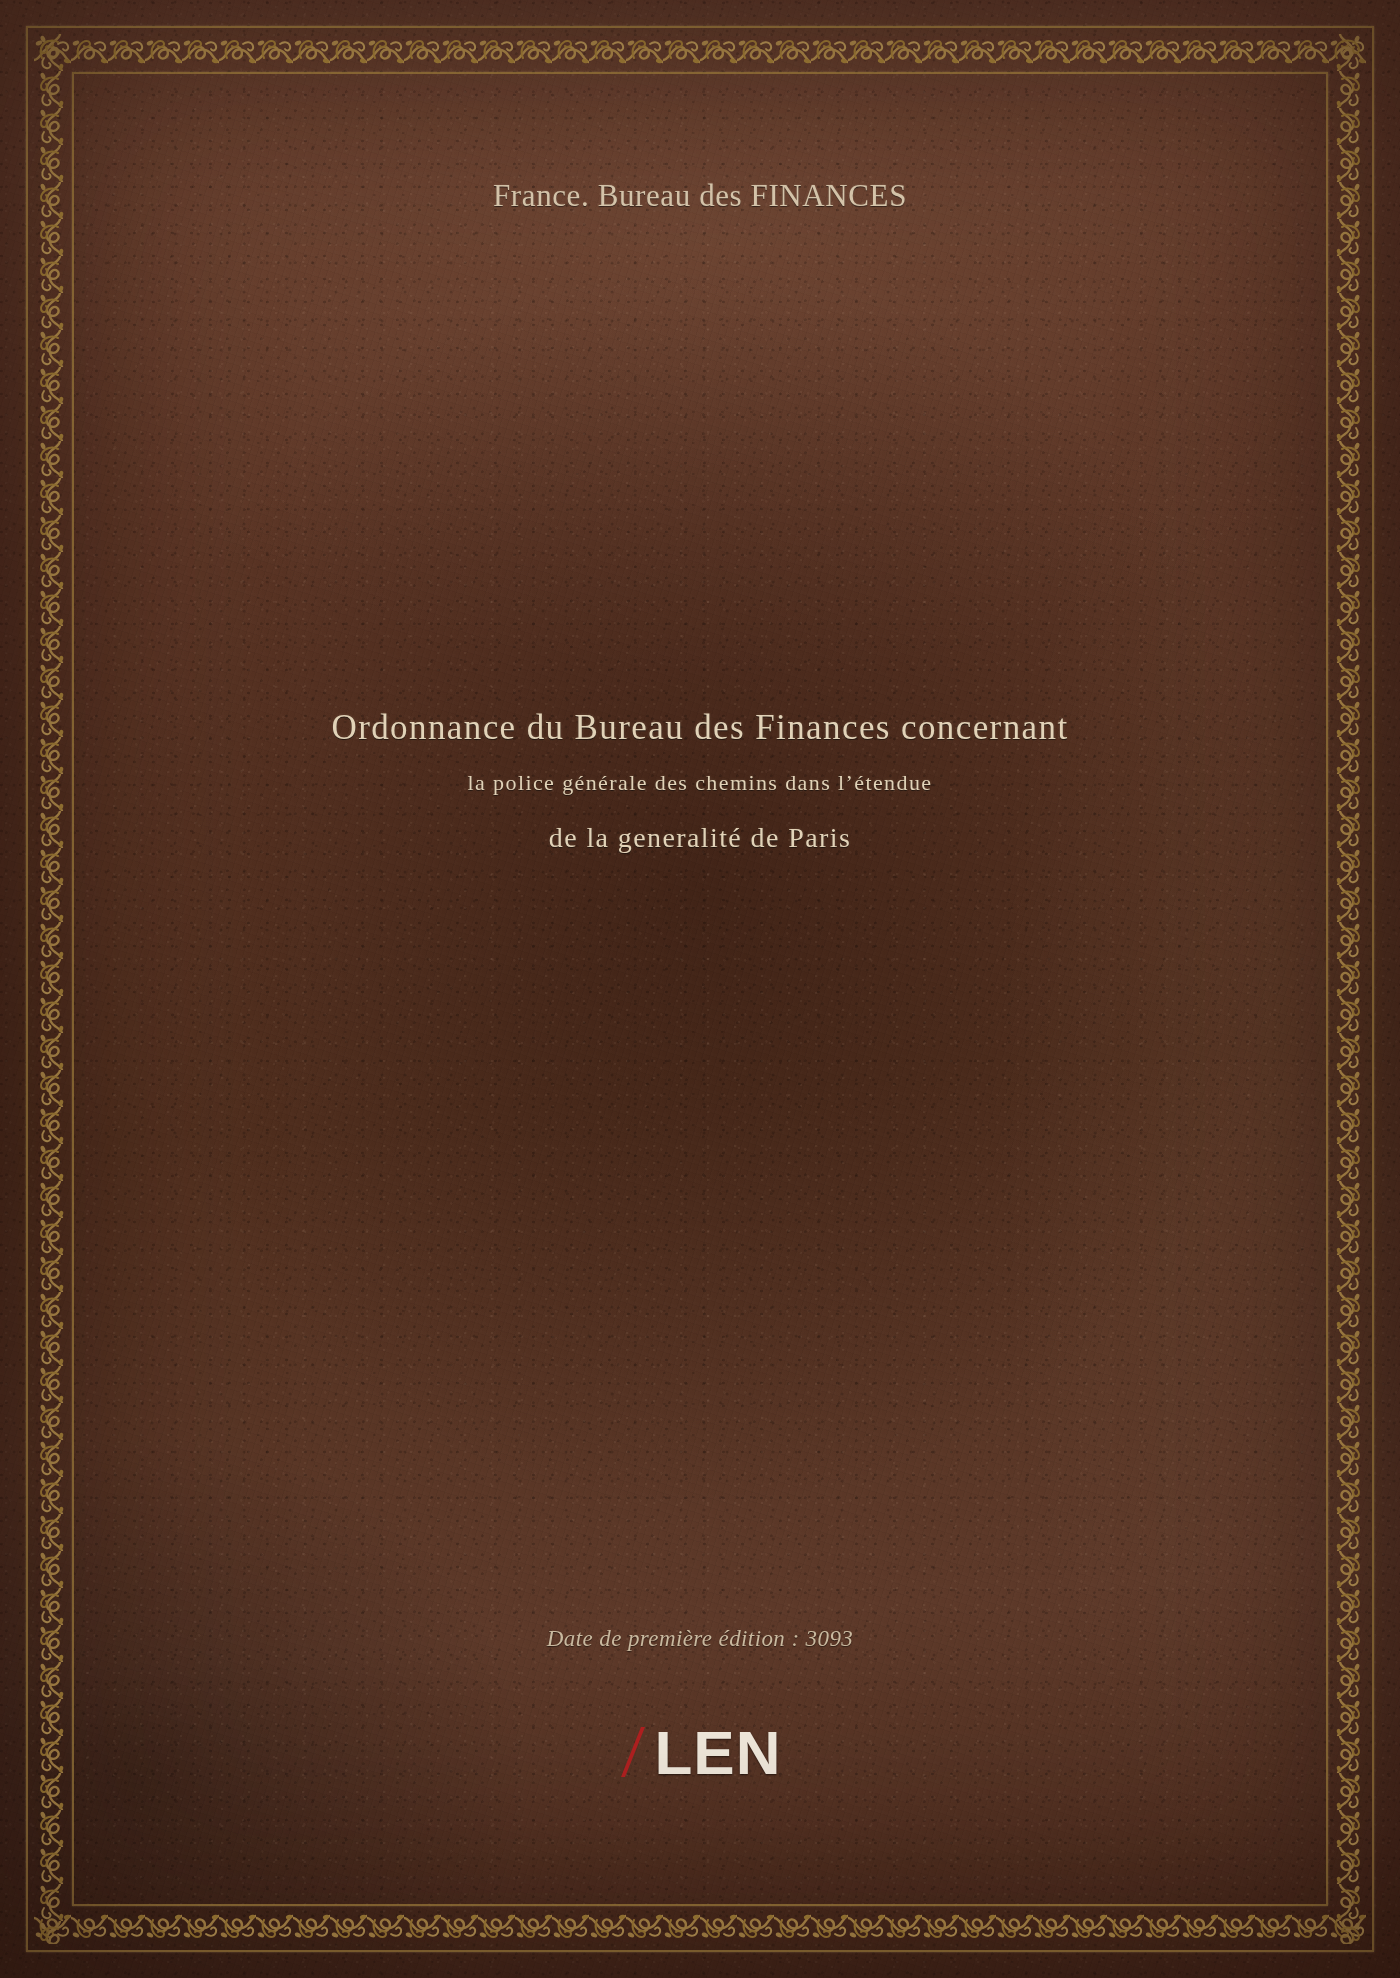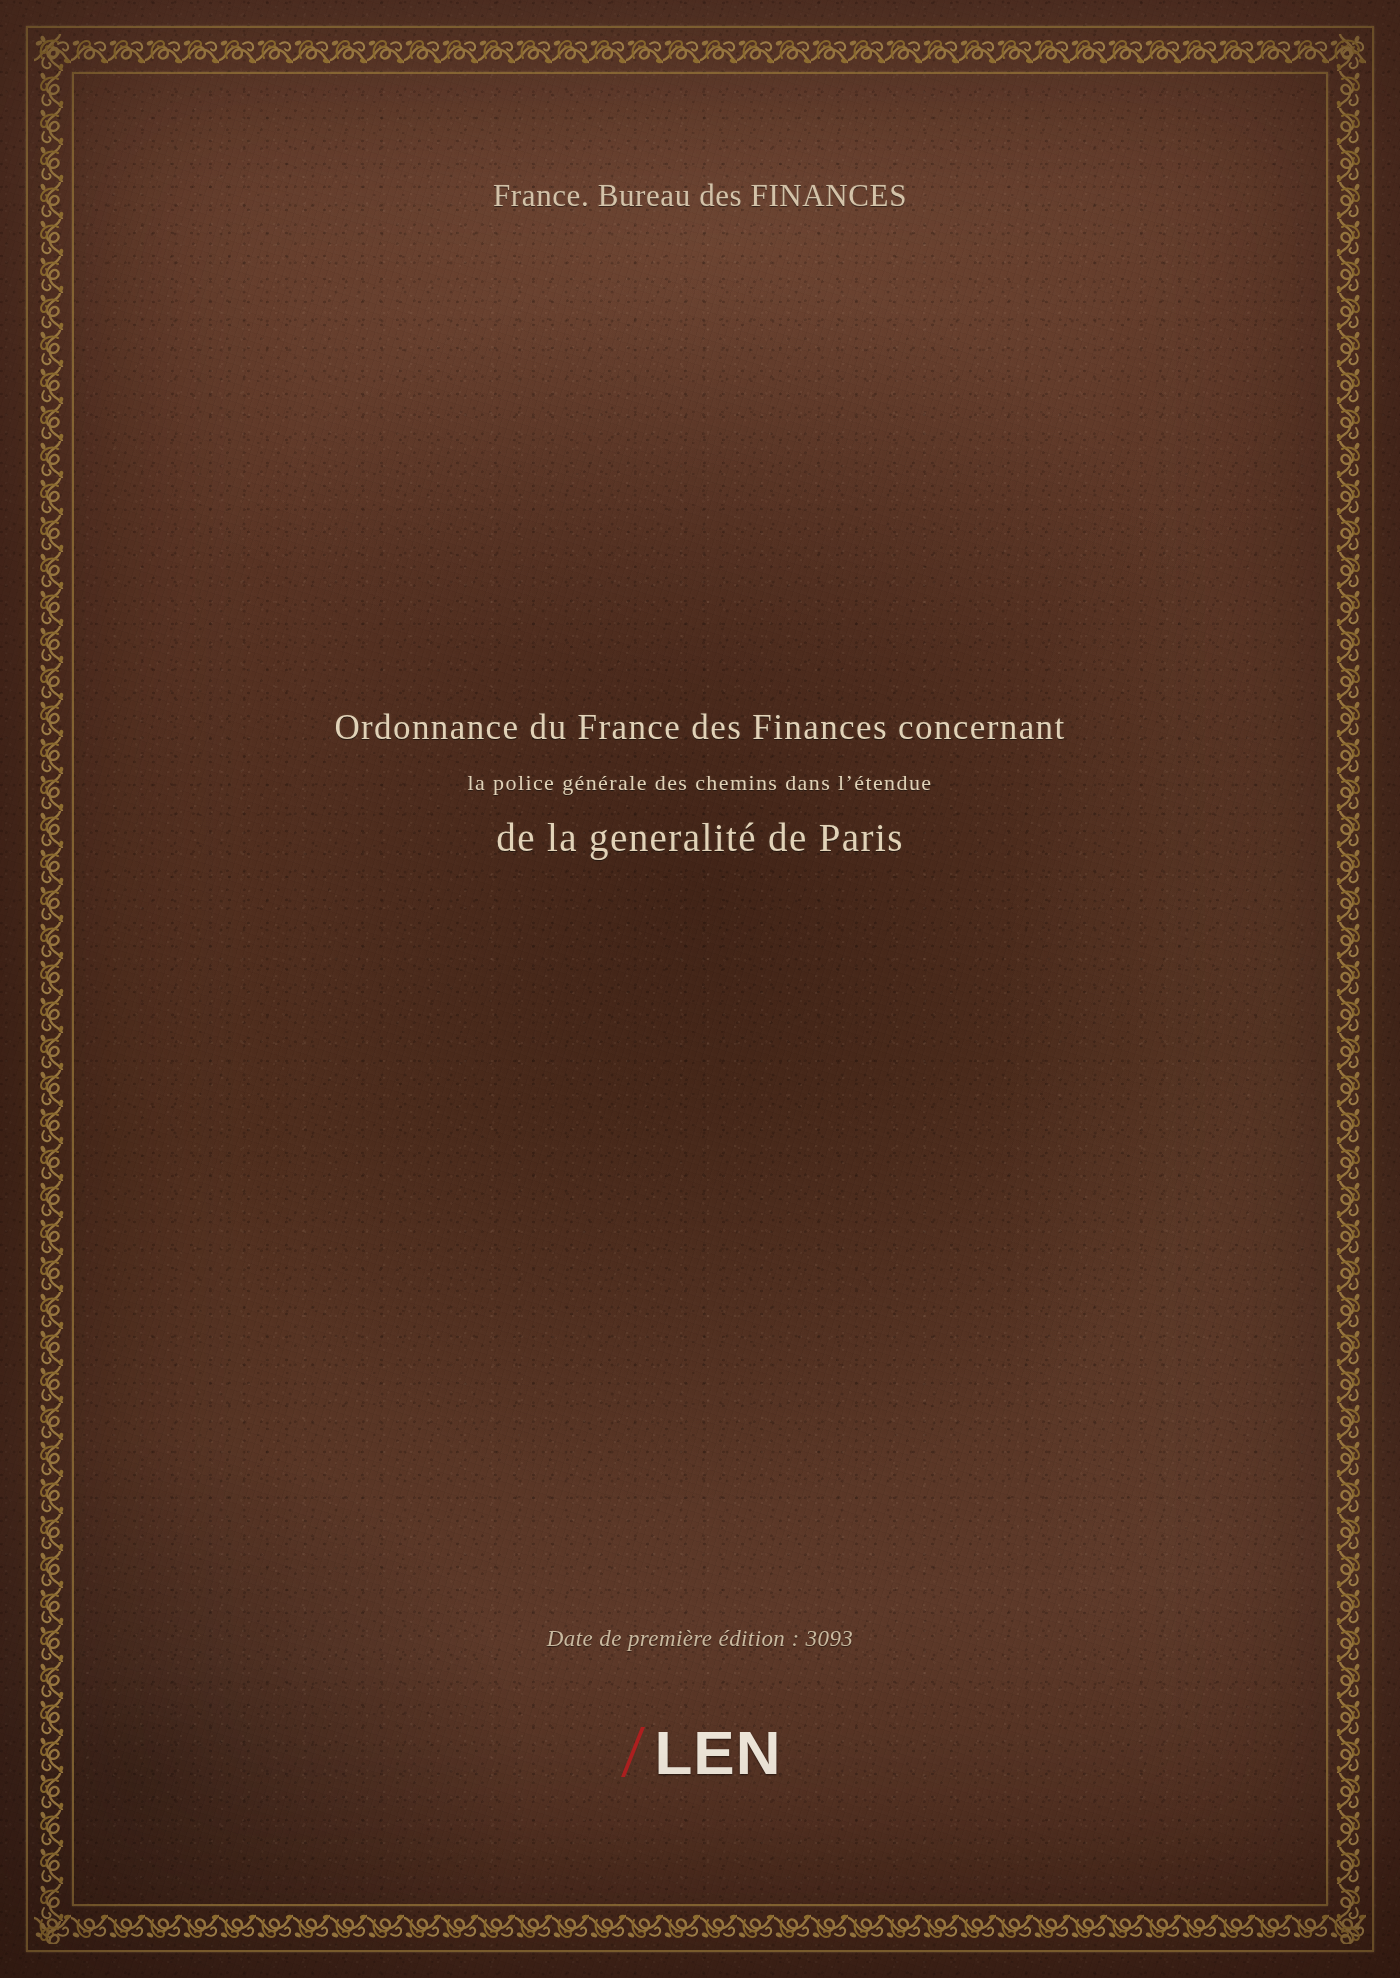--- a/index.html
+++ b/index.html
@@ -112,21 +112,21 @@
     color: #e2d3b8;
     font-size: 35px;
     line-height: 55px;
     letter-spacing: 1.4px;
     text-shadow: 0 1px 1px rgba(0,0,0,0.6), 0 0 3px rgba(255,240,200,0.18);
     font-family: "Liberation Serif", serif;
   }
   .title .line { display: block; white-space: nowrap; }
   .title .line1 { font-size: 35px; }
   .title .line2 { font-size: 22px; }
-  .title .line3 { font-size: 39px; }
+  .title .line3 { font-size: 28px; }
 
   .edition {
     position: absolute;
     top: 1626px;
     left: 0; right: 0;
     text-align: center;
     font-style: italic;
     font-size: 23px;
     letter-spacing: 0.4px;
     color: #c9b99f;
@@ -207,21 +207,21 @@
       <rect x="0" y="0" width="36" height="1910" fill="url(#vineV)"></rect>
     </svg>
   </div>
 
   <div class="rule-outer"></div>
   <div class="rule-inner"></div>
 
   <div class="author">France. Bureau des FINANCES</div>
 
   <div class="title">
-    <span class="line line1">Ordonnance du France des Finances concernant</span>
+    <span class="line line1">Ordonnance du Bureau des Finances concernant</span>
     <span class="line line2">la police générale des chemins dans l’étendue</span>
     <span class="line line3">de la generalité de Paris</span>
   </div>
 
   <div class="edition">Date de première édition : 3093</div>
 
   <div class="logo">
     <span class="logo-mark">
       <svg width="34" height="56" viewBox="0 0 34 56" xmlns="http://www.w3.org/2000/svg">
         <path d="M26 2 L6 52 L2 52 L22 2 Z" fill="#b02020"></path>

